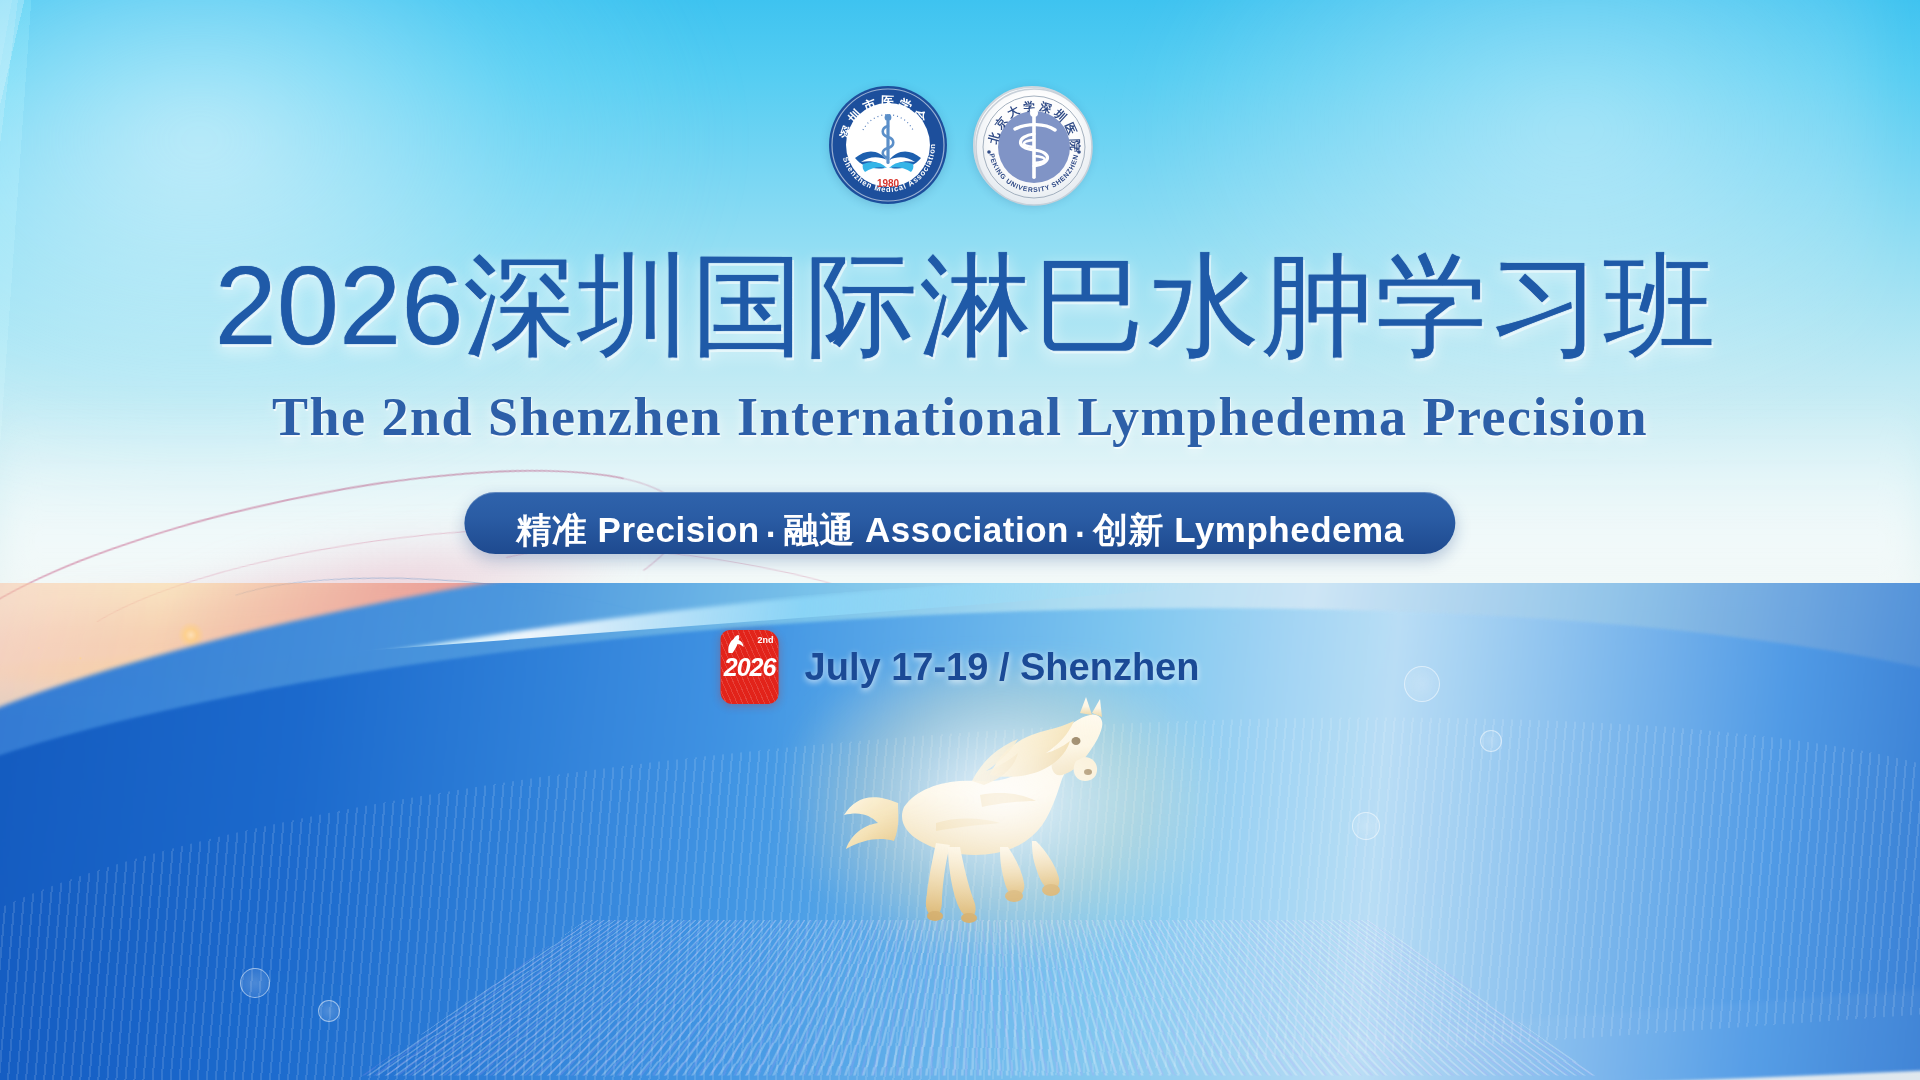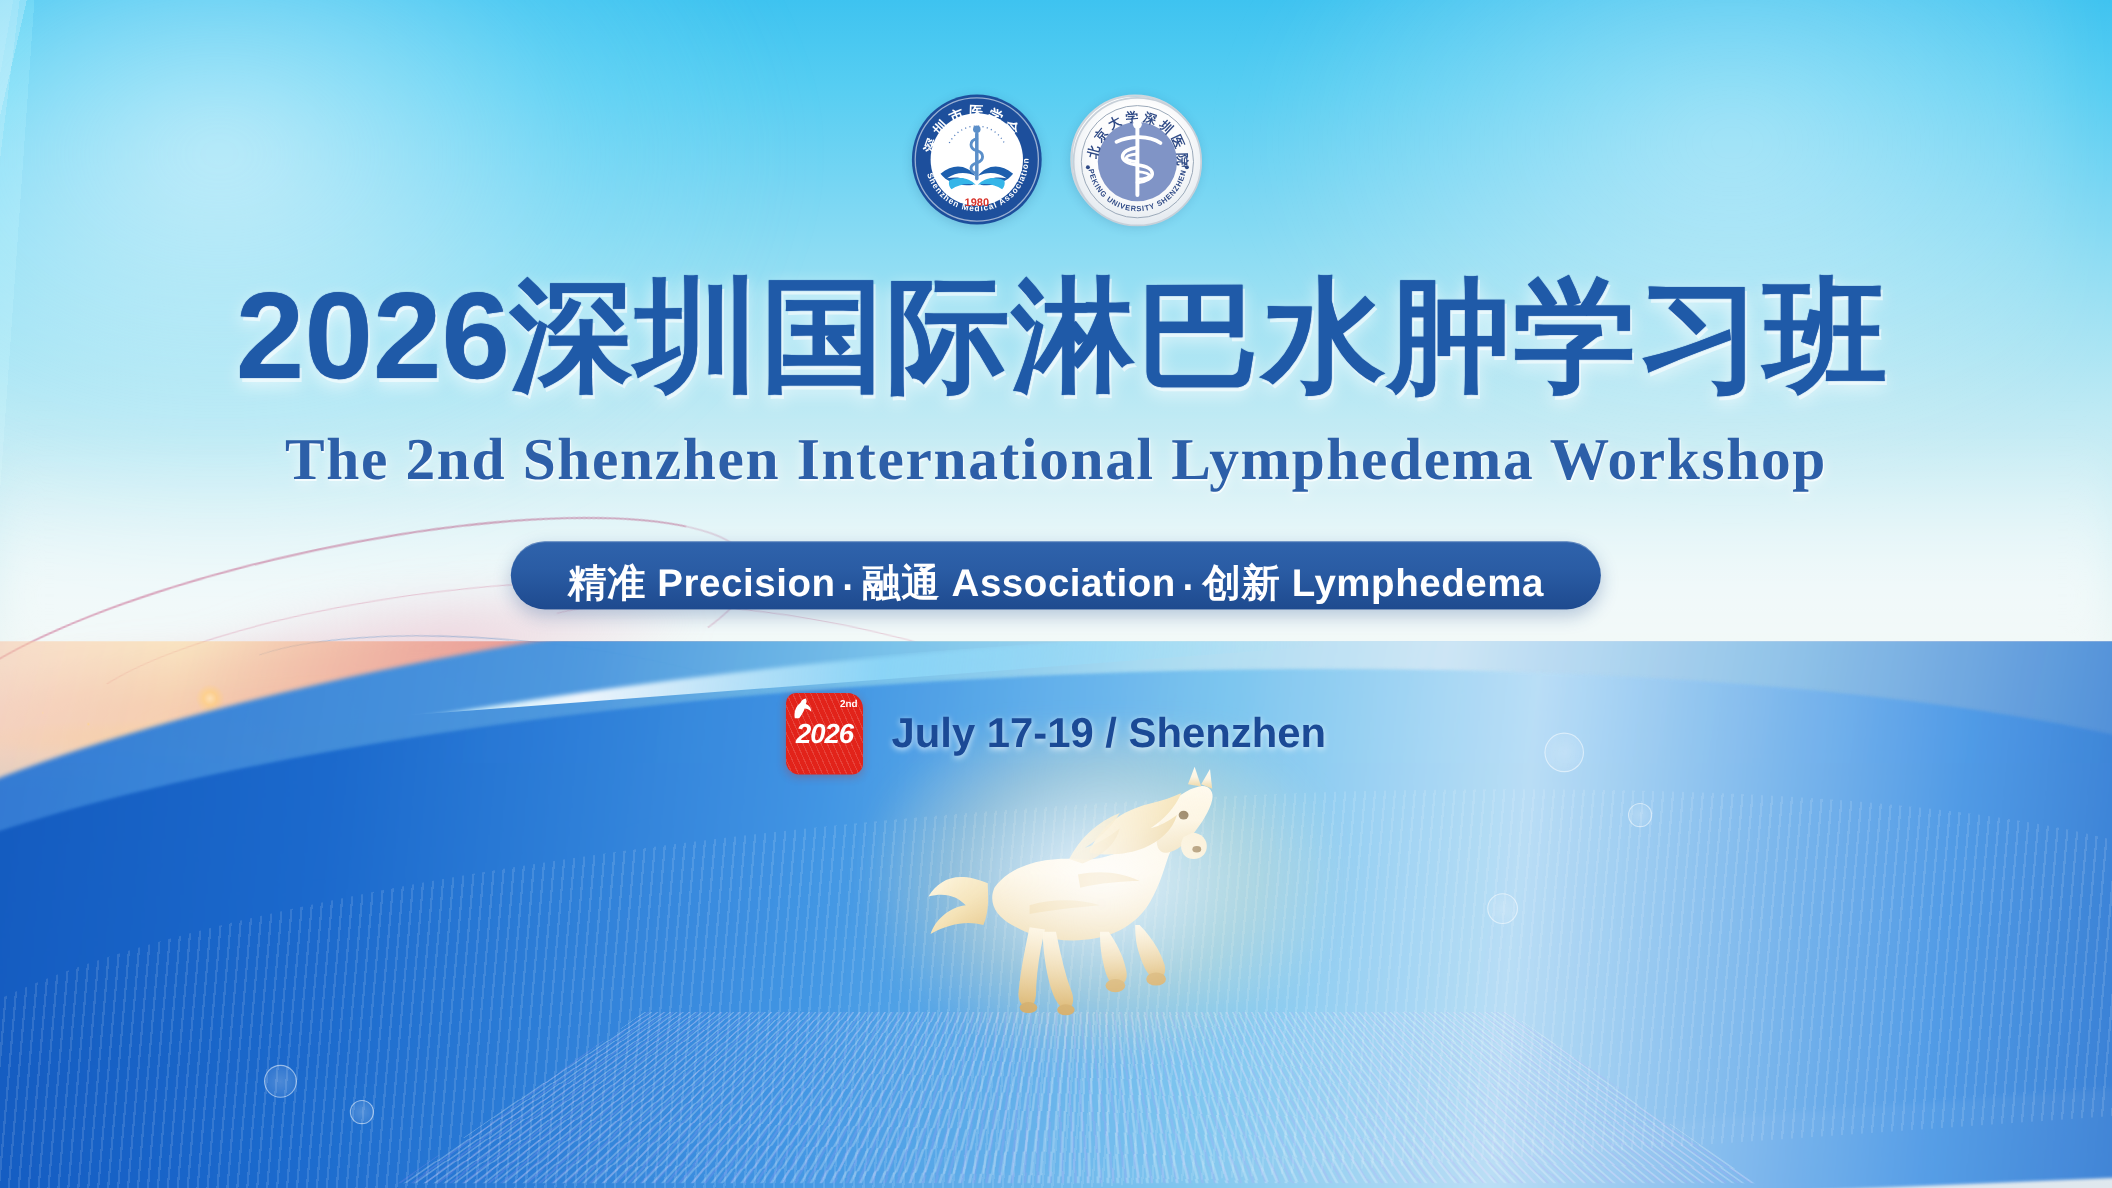--- a/index.html
+++ b/index.html
@@ -143,21 +143,21 @@
     box-shadow:0 2px 10px rgba(20,60,110,.18);}
   .logo-sma{background:#1d4f9c;
     display:flex;align-items:center;justify-content:center;}
 
   .logo-pku{background:radial-gradient(circle at 50% 42%, #fdfdfd 60%, #e6ebf0 100%);
     border:2px solid #cfd6dd;display:flex;align-items:center;justify-content:center;}
 
   
   .title-cn{position:absolute;top:250px;left:12px;right:0;text-align:center;
     font-family:"Liberation Sans", sans-serif;
-    font-size:112px;line-height:1;font-weight:700;letter-spacing:2px;
+    font-size:112px;line-height:1;font-weight:400;letter-spacing:2px;
     color:#1f5aa8;
     text-shadow:0 0 1px #1f5aa8, 2px 3px 0 rgba(255,255,255,.55), 0 6px 16px rgba(255,255,255,.7);
     white-space:nowrap;}
   .title-cn .yr{letter-spacing:0px;}
 
   .title-en{position:absolute;top:390px;left:0;right:0;text-align:center;
     font-family:"Liberation Serif", serif;
     font-size:54px;line-height:1;font-weight:700;letter-spacing:1.5px;
     color:#2d5fa8;
     text-shadow:1px 2px 0 rgba(255,255,255,.7), 0 4px 12px rgba(255,255,255,.65);
@@ -172,21 +172,21 @@
     color:#fff;font-size:35px;font-weight:700;letter-spacing:.5px;white-space:nowrap;}
   .pill .sep{padding:0 6px;}
 
   
   .dateline{position:absolute;top:630px;left:50%;transform:translateX(-50%);
     display:flex;align-items:center;gap:26px;white-space:nowrap;}
   .date-cn,.date-en{font-size:38px;font-weight:700;color:#1b4a96;
     text-shadow:0 2px 6px rgba(255,255,255,.75);}
 
   
-  .seal{width:70px;height:74px;position:relative;
+  .seal{width:58px;height:74px;position:relative;
     background:#e2231a;border-radius:9px 14px 10px 12px;
     box-shadow:0 2px 8px rgba(200,40,30,.3);
     display:flex;align-items:center;justify-content:center;overflow:hidden;}
   .seal::after{content:"";position:absolute;inset:0;
     background:repeating-linear-gradient(66deg, rgba(255,255,255,.14) 0 1px, transparent 1px 5px);}
   .seal-year{color:#fff;font-size:25px;font-weight:700;font-style:italic;line-height:.9;
     text-align:center;letter-spacing:-1px;position:relative;z-index:2;}
   .seal-sub{position:absolute;top:5px;right:5px;color:#fff;font-size:9px;font-weight:700;z-index:2;}
   .seal-horse{position:absolute;left:4px;top:4px;z-index:2;}
 
@@ -374,21 +374,21 @@
         <path d="M59 52 C46 53 45 58 59 59" fill="none" stroke="#ffffff" stroke-width="2.6" stroke-linecap="round"></path>
         <path d="M59 68 C73 69 74 74 59 75" fill="none" stroke="#ffffff" stroke-width="2.6" stroke-linecap="round"></path>
       </svg>
     </div>
   </div>
 
   <div class="title-cn">
     <span class="yr">2026</span><span>深圳国际淋巴水肿学习班</span>
   </div>
 
-  <div class="title-en">The 2nd Shenzhen International Lymphedema Workshop</div>
+  <div class="title-en">The 2nd Shenzhen International Lymphedema Precision</div>
 
   <div class="pill">
     <span>精准 Precision</span>
     <span class="sep">·</span>
     <span>融通 Association</span>
     <span class="sep">·</span>
     <span>创新 Lymphedema</span>
   </div>
 
   <div class="dateline">

